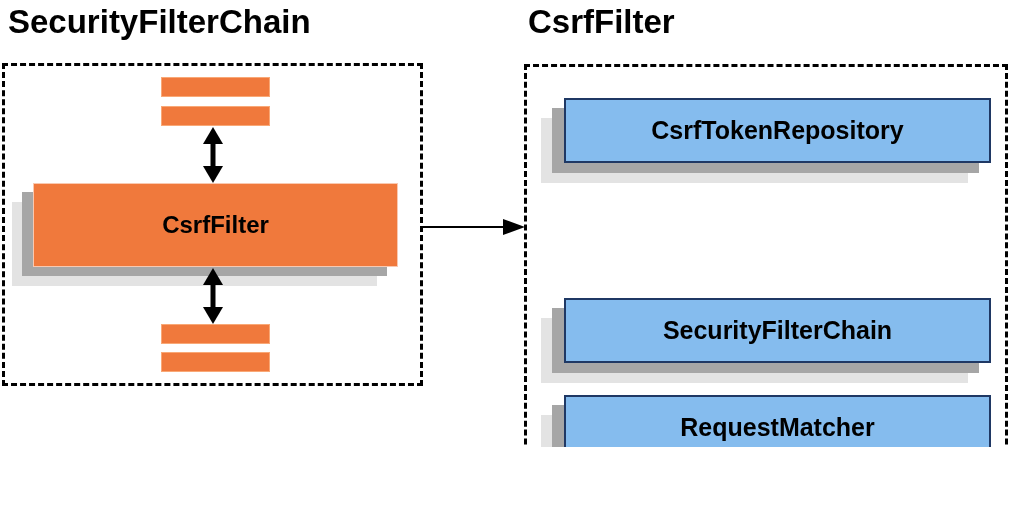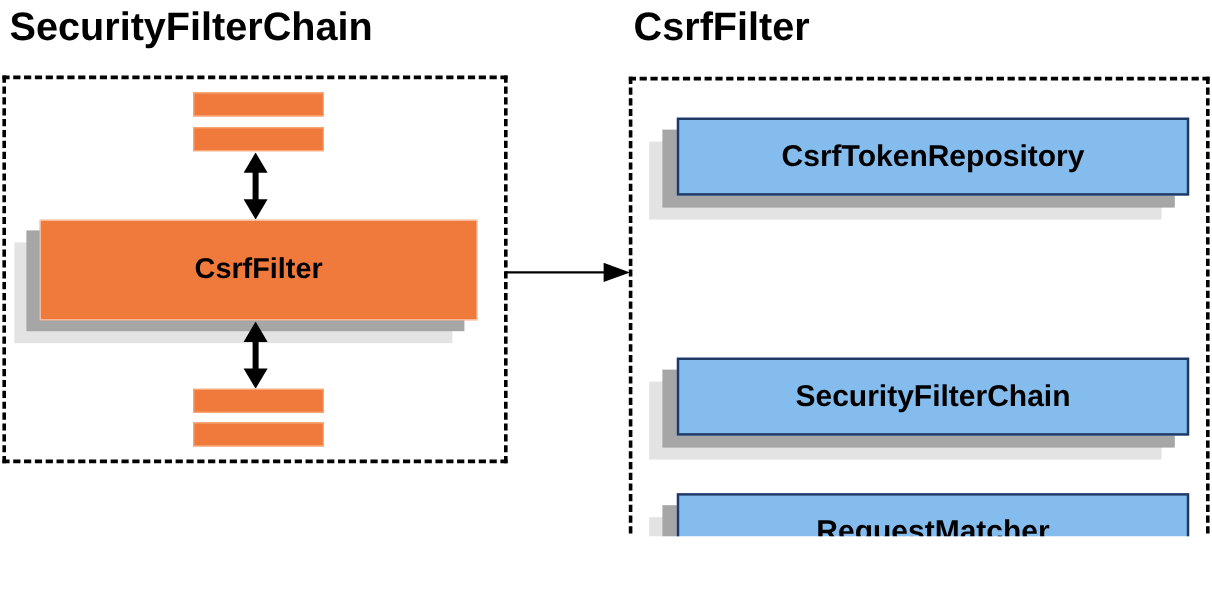--- a/index.html
+++ b/index.html
@@ -105,21 +105,21 @@
     border: 2px solid var(--blue-border);
     box-sizing: border-box;
     box-shadow: -12px 10px 0 var(--shadow-dark), -23px 20px 0 var(--shadow-light);
     display: flex;
     align-items: center;
     justify-content: center;
   }
   .comp-1 { top: 31px; }
   .comp-2 { top: 131px; }
   .comp-3 { top: 231px; }
-  .comp-4 { top: 344px; }
+  .comp-4 { top: 328px; }
   .component-box .node-label {
     font-size: 25px;
     font-weight: bold;
     color: #000;
     white-space: nowrap;
   }
 </style>
 </head>
 <body>
 

